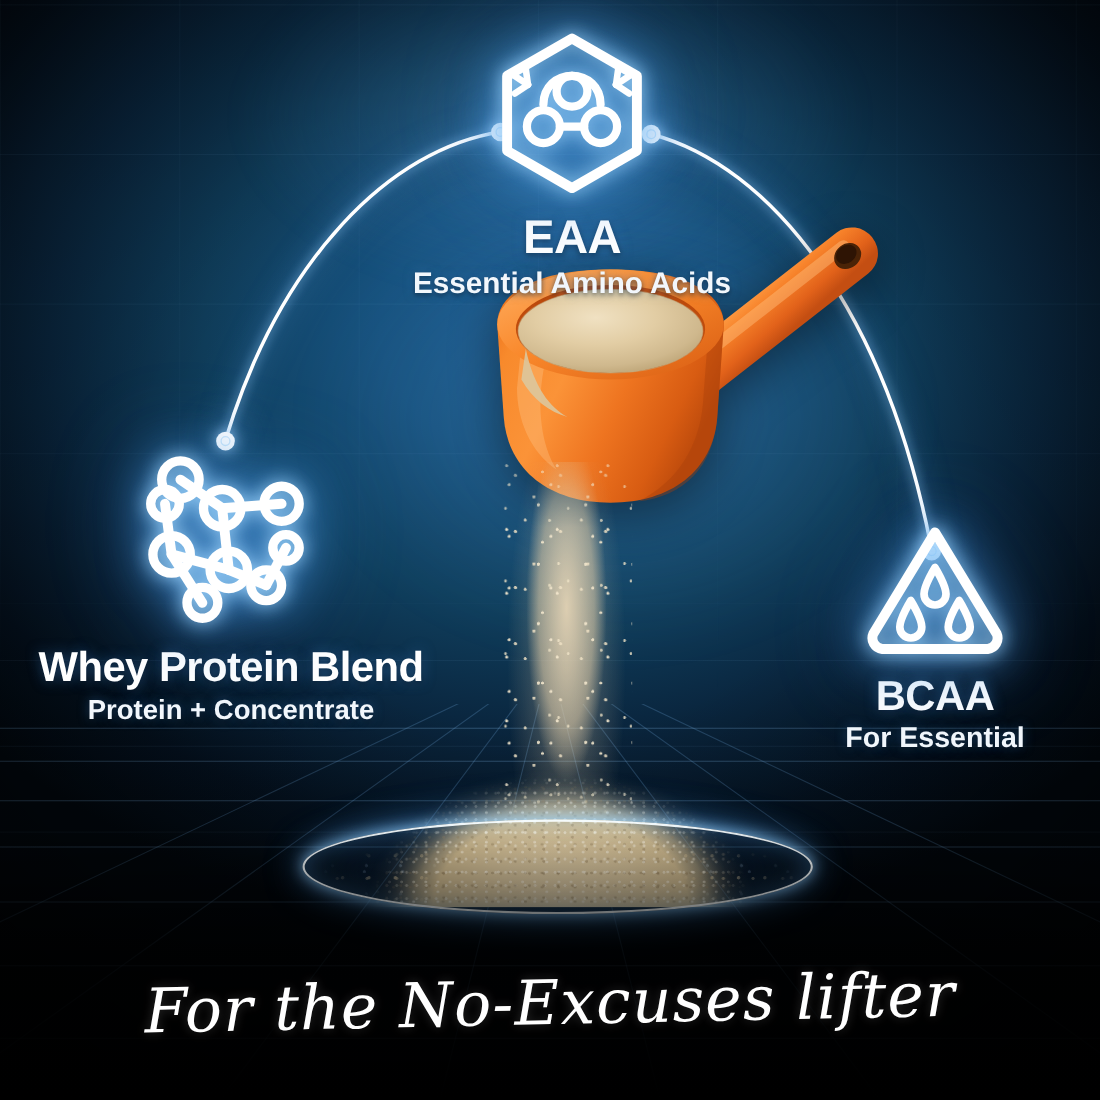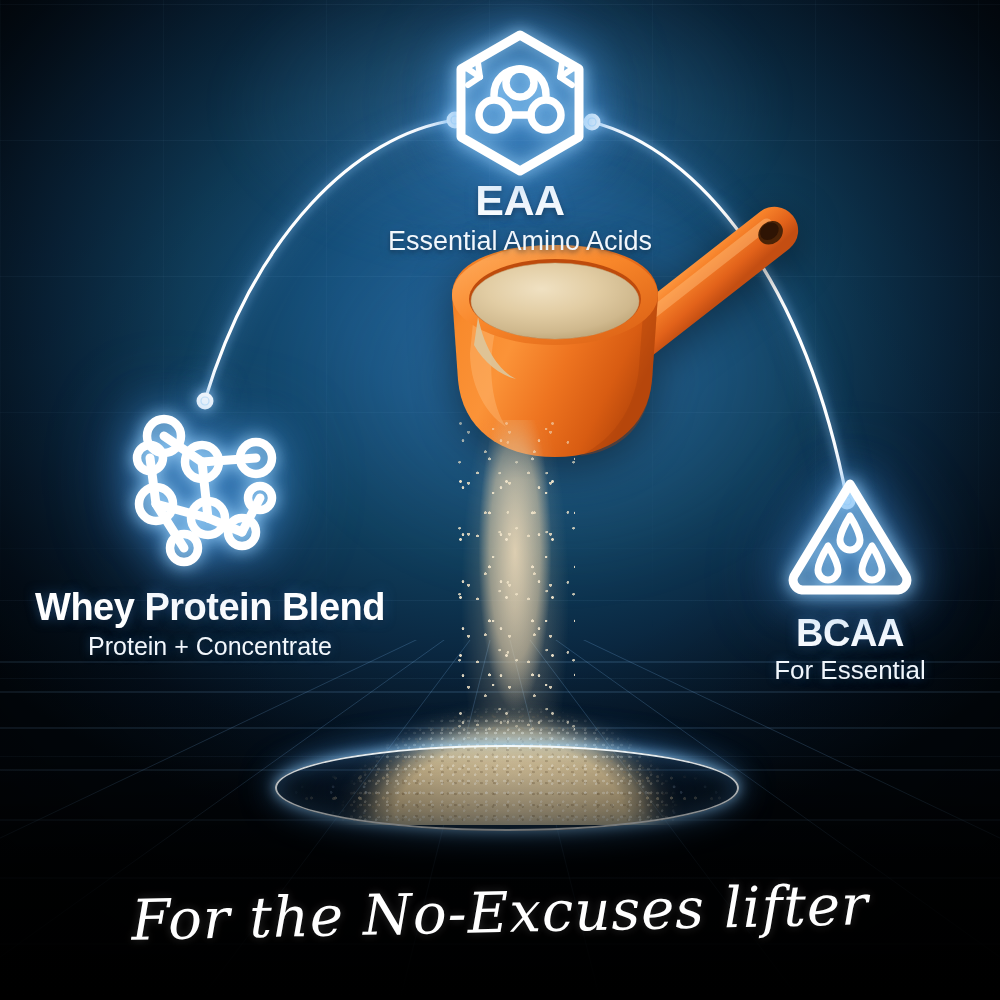--- a/index.html
+++ b/index.html
@@ -70,27 +70,27 @@
 
   
   .feature{position:absolute;text-align:center;}
   .ficon{filter:drop-shadow(0 0 8px rgba(160,215,255,.95)) drop-shadow(0 0 20px rgba(80,160,235,.75)) drop-shadow(0 0 38px rgba(55,130,210,.45));}
   .ficon svg{display:block;}
   .ftitle{
     color:#ffffff;font-weight:700;letter-spacing:-0.5px;line-height:1.05;
     text-shadow:0 0 12px rgba(60,130,200,.55), 0 2px 6px rgba(0,0,0,.55);
   }
   .fsub{
-    color:#f2f7fc;font-weight:400;line-height:1.15;
+    color:#f2f7fc;font-weight:700;line-height:1.15;
     text-shadow:0 0 10px rgba(60,130,200,.5), 0 2px 5px rgba(0,0,0,.55);
   }
 
   
   #feat-eaa{left:300px;top:28px;width:440px;}
-  #feat-eaa .ftitle{font-size:43px;}
+  #feat-eaa .ftitle{font-size:43px;margin-top:16px;}
   #feat-eaa .fsub{font-size:27px;margin-top:3px;}
 
   
   #feat-whey{left:0px;top:400px;width:420px;}
   #feat-whey .ficon{display:flex;justify-content:center;}
   #feat-whey .ftitle{font-size:38px;margin-top:18px;}
   #feat-whey .fsub{font-size:25px;margin-top:4px;}
 
   
   #feat-bcaa{left:700px;top:470px;width:300px;}

